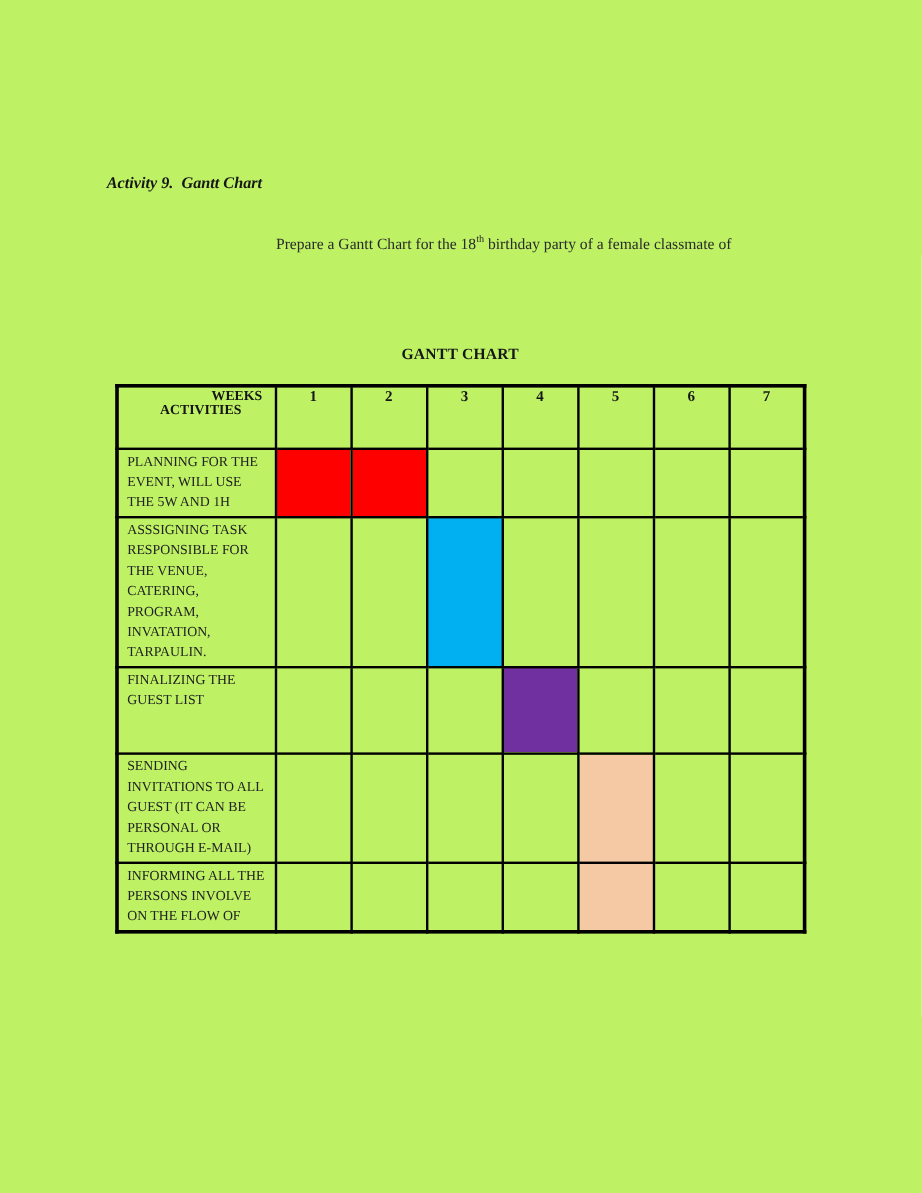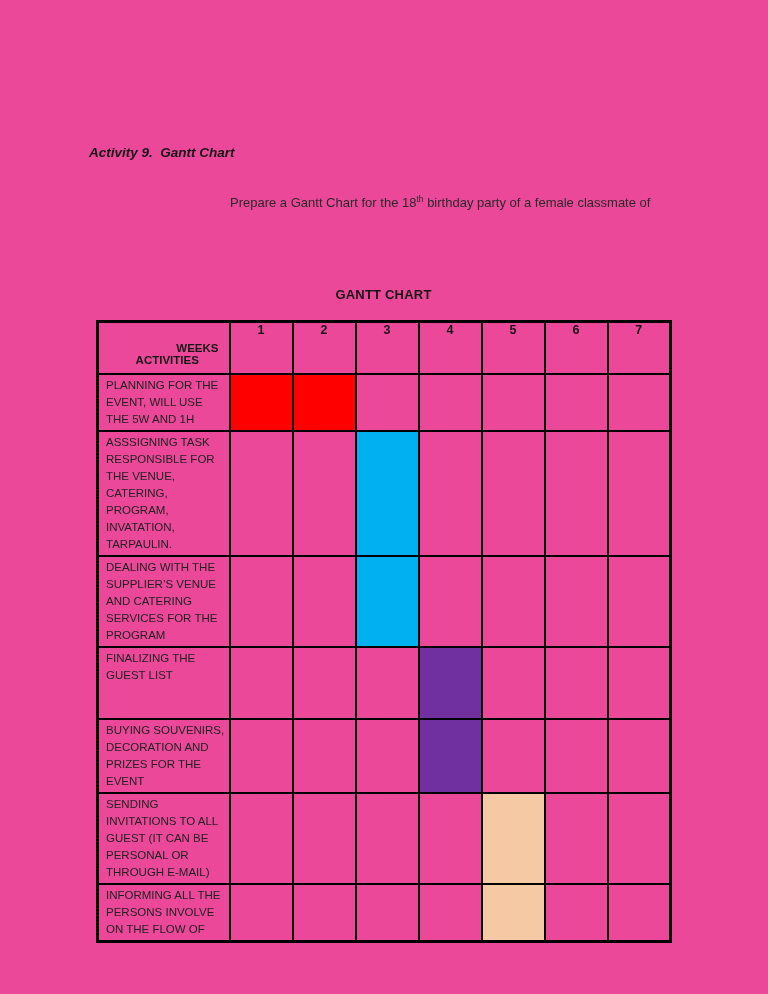--- a/index.html
+++ b/index.html
@@ -4,21 +4,21 @@
 <style>
   html, body { margin: 0; padding: 0; }
   body {
     width: 768px; height: 994px;
     background: #ffffff;
     font-family: "Liberation Sans", "DejaVu Sans", sans-serif;
     color: #1b1b1b;
     position: relative;
     overflow: hidden;
   }
-  .page { position: absolute; inset: 0; background: #ec4899; }
+  .page { position: absolute; inset: 0; background: #bef264; font-family: Liberation Serif, serif; }
 
   .doc-heading {
     position: absolute; left: 89px; top: 145px;
     font-size: 13.5px; font-weight: bold; font-style: italic;
     white-space: pre; color: #161616;
   }
   .doc-intro {
     position: absolute; left: 230px; top: 194px;
     font-size: 13px; color: #2a2a2a; white-space: pre;
   }
@@ -53,21 +53,21 @@
   tr.r5 { height: 65px; }
   tr.r6 { height: 83px; }
   tr.r7 { height: 53px; }
 
   td.corner-cell { }
   .corner-inner {
     height: 100%; display: flex; flex-direction: column;
     justify-content: space-between;
   }
   .weeks-label {
-    text-align: right; padding: 19px 10px 0 0;
+    text-align: right; padding: 1px 10px 0 0;
     font-weight: bold; font-size: 11.5px; color: #161616;
   }
   .activities-label {
     text-align: center; padding: 0 0 3px 7px;
     font-weight: bold; font-size: 11.5px; color: #161616;
   }
   td.wk-head {
     text-align: center; font-weight: bold; font-size: 12.5px;
     padding-top: 3px; color: #161616;
   }
@@ -144,66 +144,35 @@
           </td>
       <td></td>
       <td></td>
       <td style="background-color: rgb(0, 176, 240);"></td>
       <td></td>
       <td></td>
       <td></td>
       <td></td>
     </tr>
 
-    <tr class="r3">
-      <td class="act-cell">
-            <div class="acttext">DEALING WITH THE
-SUPPLIER’S VENUE
-AND CATERING
-SERVICES FOR THE
-PROGRAM</div>
-          </td>
-      <td></td>
-      <td></td>
-      <td style="background-color: rgb(0, 176, 240);"></td>
-      <td></td>
-      <td></td>
-      <td></td>
-      <td></td>
-    </tr>
 
     <tr class="r4">
       <td class="act-cell">
             <div class="acttext">FINALIZING THE
 GUEST LIST</div>
           </td>
       <td></td>
       <td></td>
       <td></td>
       <td style="background-color: rgb(112, 48, 160);"></td>
       <td></td>
       <td></td>
       <td></td>
     </tr>
 
-    <tr class="r5">
-      <td class="act-cell">
-            <div class="acttext">BUYING SOUVENIRS,
-DECORATION AND
-PRIZES FOR THE
-EVENT</div>
-          </td>
-      <td></td>
-      <td></td>
-      <td></td>
-      <td style="background-color: rgb(112, 48, 160);"></td>
-      <td></td>
-      <td></td>
-      <td></td>
-    </tr>
 
     <tr class="r6">
       <td class="act-cell">
             <div class="acttext">SENDING
 INVITATIONS TO ALL
 GUEST (IT CAN BE
 PERSONAL OR
 THROUGH E-MAIL)</div>
           </td>
       <td></td>

